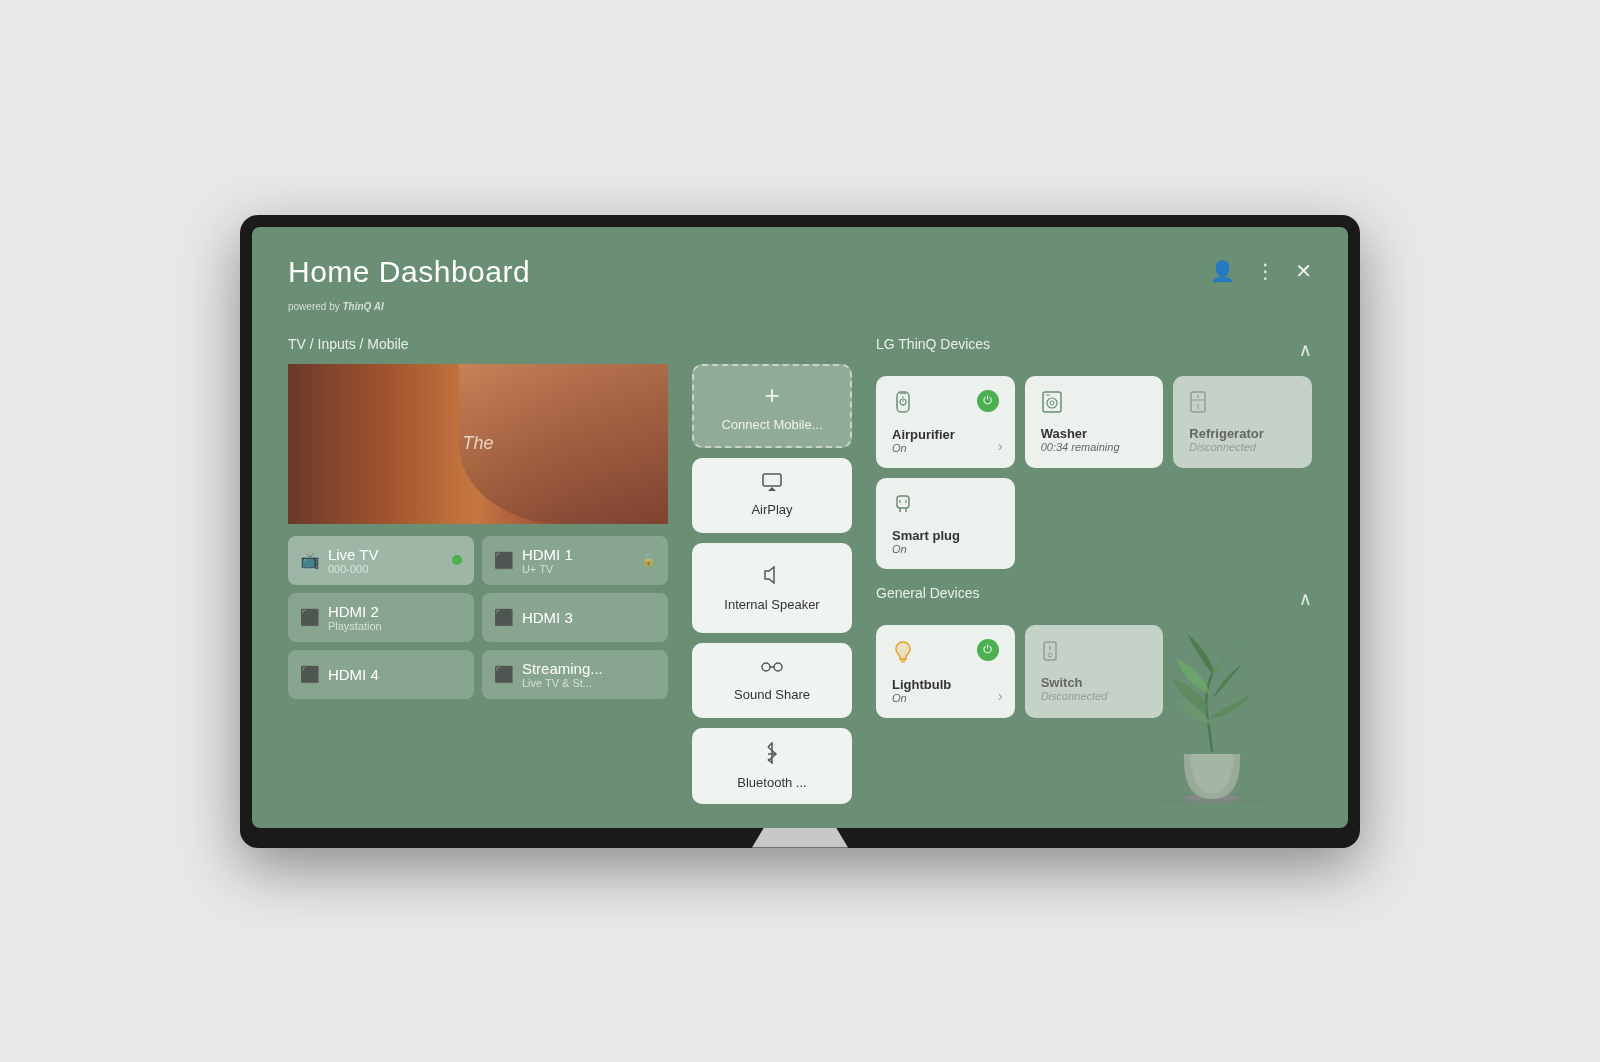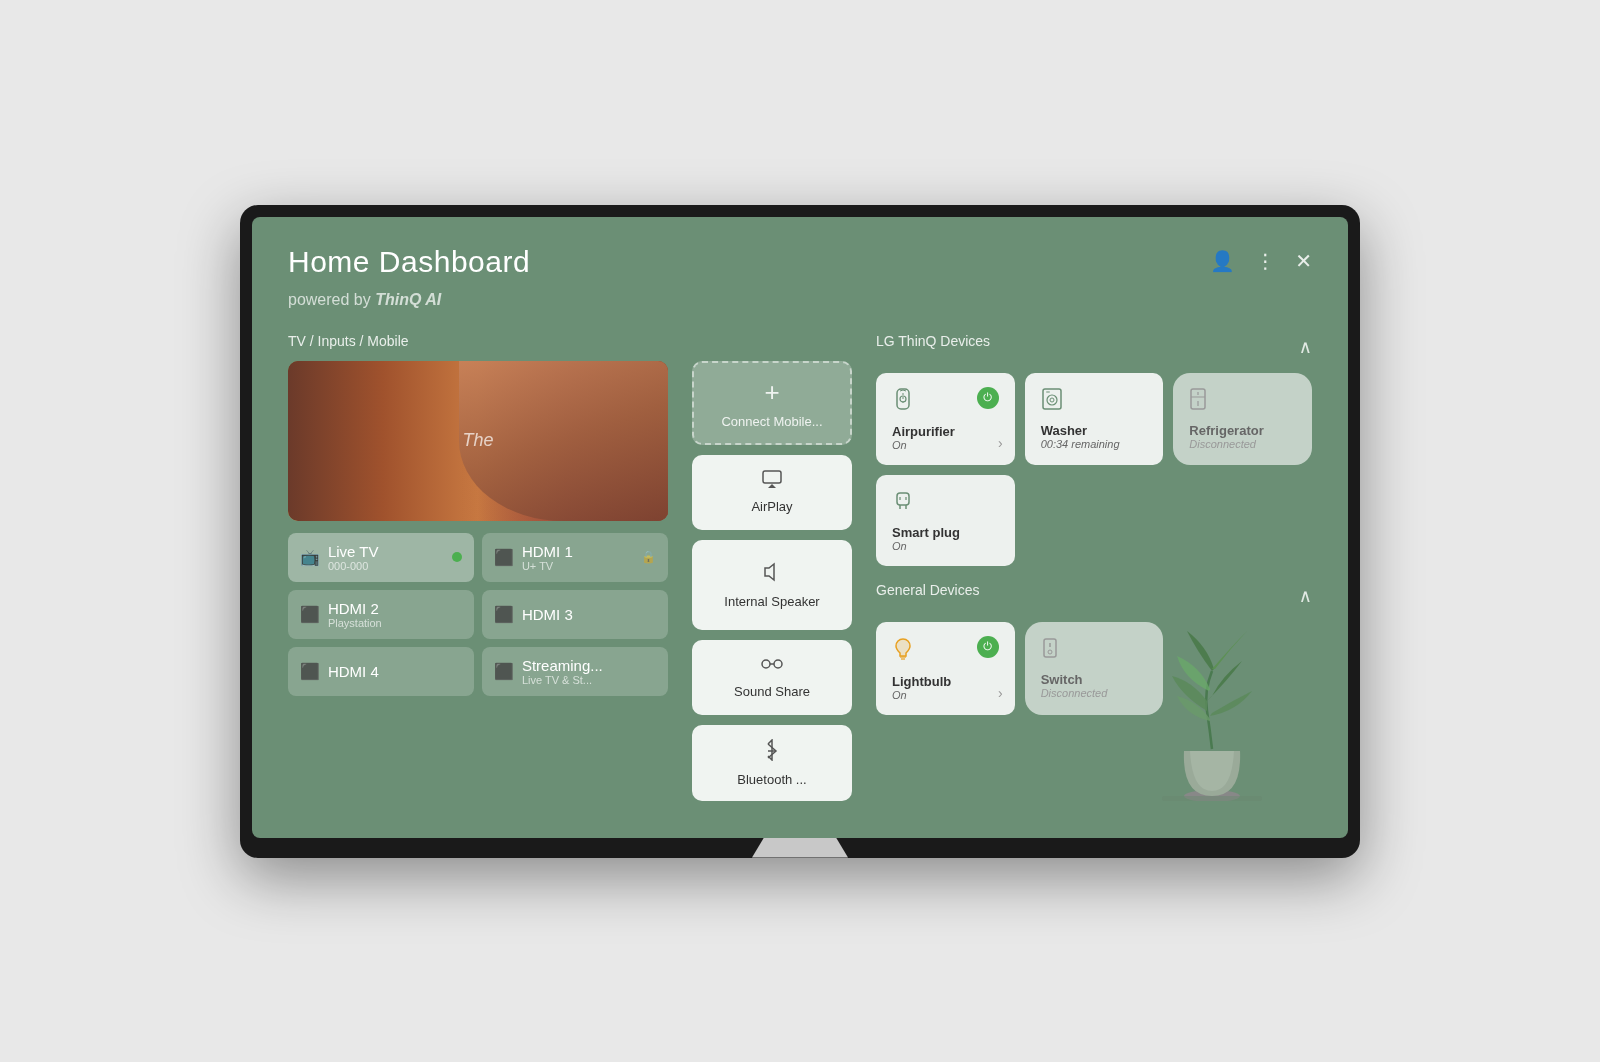--- a/index.html
+++ b/index.html
@@ -22,21 +22,21 @@
     }
 
     .tv-screen {
       background: #6b8f75;
       border-radius: 8px;
       overflow: hidden;
       position: relative;
     }
 
     .dashboard {
-      padding: 28px 36px 37px 36px;
+      padding: 28px 36px 24px 36px;
       min-height: 580px;
     }
 
     
     .header {
       display: flex;
       align-items: flex-start;
       justify-content: space-between;
       margin-bottom: 24px;
     }
@@ -44,21 +44,21 @@
     .header-title-area {}
 
     .header-title {
       font-size: 30px;
       font-weight: 300;
       color: #fff;
       letter-spacing: 0.5px;
     }
 
     .header-subtitle {
-      font-size: 16px;
+      font-size: 10px;
       color: rgba(255,255,255,0.7);
       margin-top: 12px;
     }
 
     .header-subtitle .thinq {
       font-style: italic;
       font-weight: 600;
     }
 
     .header-controls {
@@ -88,21 +88,21 @@
 
     .section-title {
       font-size: 14px;
       color: rgba(255,255,255,0.85);
       margin-bottom: 12px;
       font-weight: 400;
     }
 
     .tv-preview {
       background: #5eead4;
-      border-radius: 10px;
+      border-radius: 0;
       overflow: hidden;
       margin-bottom: 12px;
     }
 
     .tv-preview-image {
       width: 100%;
       height: 160px;
       background: linear-gradient(135deg, #8B4513 0%, #CD853F 30%, #D2691E 60%, #8B0000 100%);
       position: relative;
       overflow: hidden;
@@ -295,21 +295,20 @@
       background: rgba(255,255,255,0.88);
       border-radius: 10px;
       padding: 14px 16px;
       cursor: pointer;
       position: relative;
       min-height: 90px;
     }
 
     .device-card.dimmed {
       background: rgba(255,255,255,0.6);
-      border-radius: 17px;
     }
 
     .device-card-header {
       display: flex;
       align-items: flex-start;
       justify-content: space-between;
       margin-bottom: 8px;
     }
 
     .power-btn {

